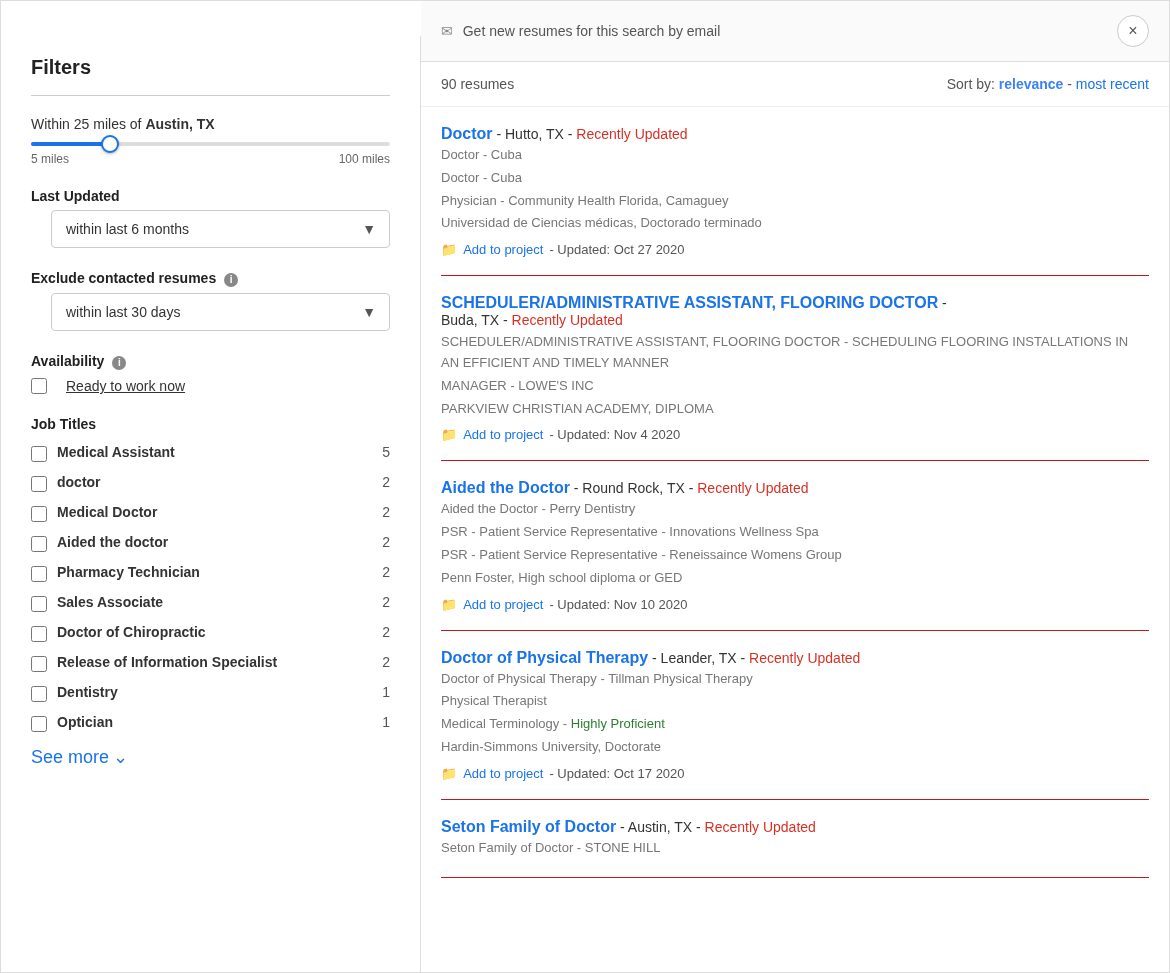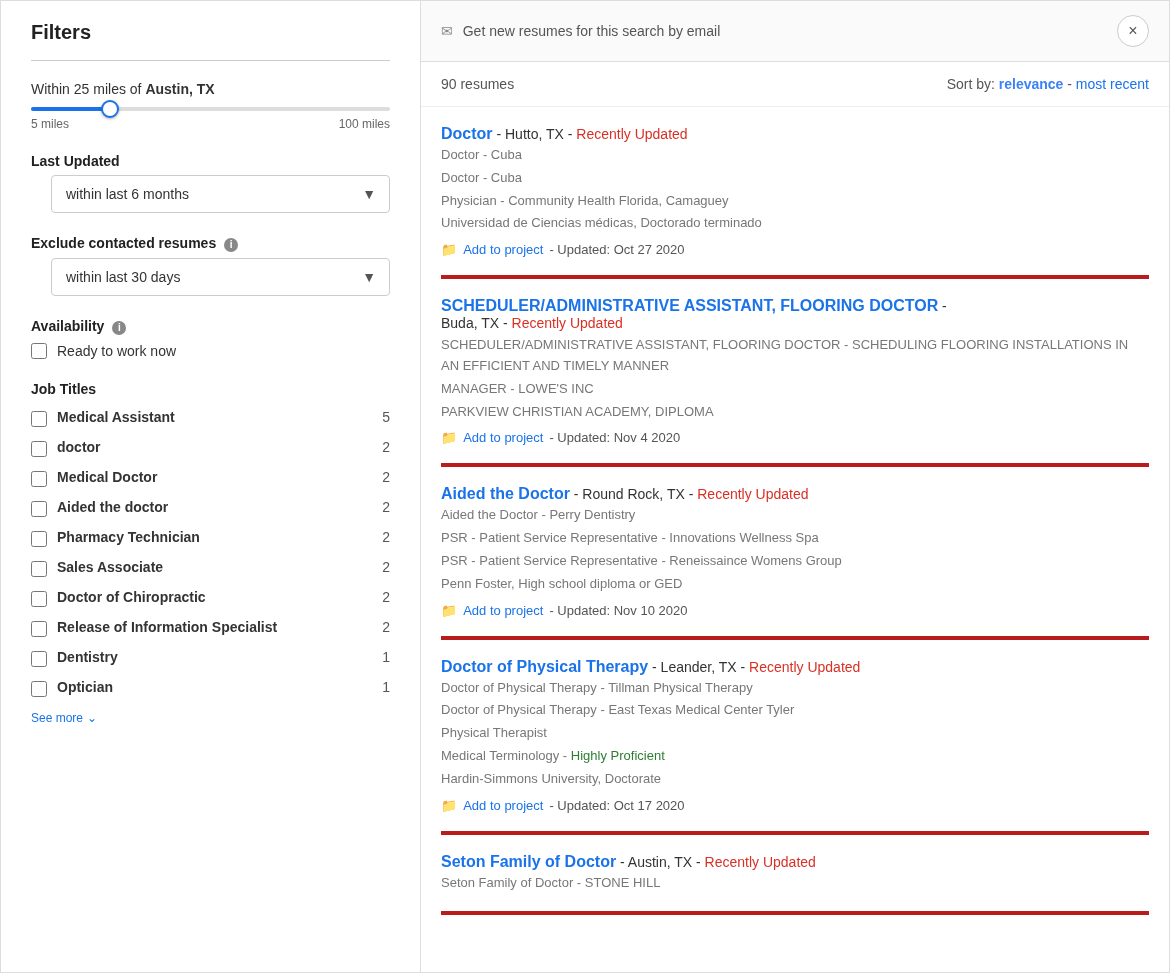--- a/index.html
+++ b/index.html
@@ -1,68 +1,68 @@
 <!DOCTYPE html>
 <html><head>
   <meta charset="utf-8">
   <style>
     * { box-sizing: border-box; margin: 0; padding: 0; }
     body { font-family: Arial, sans-serif; font-size: 14px; background: #f5f5f5; color: #333; }
     .container { display: flex; width: 1170px; min-height: 973px; background: #fff; border: 1px solid #ddd; }
 
     
-    .sidebar { width: 420px; min-width: 420px; padding: 20px 30px; border-right: 1px solid #ddd; background: #fff; }
+    .sidebar { width: 420px; min-width: 420px; padding: 20px 30px; border-right: 1px solid #ddd; background: #fff; margin-top: 35px; }
     .sidebar-title { font-size: 20px; font-weight: bold; margin-bottom: 16px; color: #222; }
     .sidebar-divider { border: none; border-top: 1px solid #ccc; margin-bottom: 20px; }
 
     .filter-section { margin-bottom: 22px; }
     .filter-label { font-size: 14px; font-weight: bold; color: #222; margin-bottom: 6px; }
     .distance-desc { font-size: 14px; color: #333; margin-bottom: 10px; }
     .distance-desc strong { font-weight: bold; }
 
     .slider-container { position: relative; margin-bottom: 6px; }
     .slider-track { height: 4px; background: #ddd; border-radius: 2px; position: relative; }
     .slider-fill { height: 4px; background: #1a73e8; border-radius: 2px; width: 22%; }
     .slider-thumb { width: 18px; height: 18px; background: #fff; border: 2px solid #1a73e8; border-radius: 50%; position: absolute; top: -7px; left: 22%; transform: translateX(-50%); cursor: pointer; box-shadow: 0 1px 3px rgba(0,0,0,0.3); }
     .slider-labels { display: flex; justify-content: space-between; font-size: 12px; color: #666; margin-top: 4px; }
     .select-wrapper { position: relative; padding-left: 20px; }
     .select-wrapper select { width: 100%; padding: 10px 14px; border: 1px solid #ccc; border-radius: 4px; font-size: 14px; color: #333; background: #fff; appearance: none; cursor: pointer; }
     .select-arrow { position: absolute; right: 14px; top: 50%; transform: translateY(-50%); pointer-events: none; color: #555; }
 
     .availability-section { margin-bottom: 22px; }
-    .checkbox-row { display: flex; align-items: center; gap: 10px; font-size: 14px; color: #333; margin-top: 8px; }
+    .checkbox-row { display: flex; align-items: center; gap: 19px; font-size: 14px; color: #333; margin-top: 8px; text-decoration: underline; }
     .checkbox-row input[type="checkbox"] { width: 16px; height: 16px; cursor: pointer; }
 
     .job-titles-section { margin-bottom: 10px; }
     .job-title-row { display: flex; align-items: flex-start; gap: 10px; padding: 6px 0; font-size: 14px; color: #333; }
     .job-title-row input[type="checkbox"] { width: 16px; height: 16px; margin-top: 2px; cursor: pointer; }
     .job-title-name { flex: 1; font-weight: bold; }
     .job-title-count { color: #555; min-width: 20px; text-align: right; }
 
-    .see-more { color: #1a73e8; font-size: 12px; cursor: pointer; display: inline-flex; align-items: center; gap: 4px; margin-top: 8px; text-decoration: none; }
+    .see-more { color: #1a73e8; font-size: 18px; cursor: pointer; display: inline-flex; align-items: center; gap: 4px; margin-top: 8px; text-decoration: none; }
 
     .info-icon { display: inline-block; width: 14px; height: 14px; border-radius: 50%; background: #888; color: #fff; font-size: 10px; text-align: center; line-height: 14px; cursor: pointer; margin-left: 4px; }
 
     
     .main { flex: 1; padding: 0; background: #fff; overflow: hidden; }
 
     .email-bar { display: flex; align-items: center; justify-content: space-between; padding: 14px 20px; border-bottom: 1px solid #ddd; background: #fafafa; }
     .email-bar-left { display: flex; align-items: center; gap: 10px; color: #555; font-size: 14px; }
     .email-icon { color: #888; }
     .close-btn { width: 32px; height: 32px; border-radius: 50%; border: 1px solid #ccc; background: #fff; cursor: pointer; display: flex; align-items: center; justify-content: center; font-size: 16px; color: #555; }
 
     .results-header { display: flex; justify-content: space-between; align-items: center; padding: 14px 20px; border-bottom: 1px solid #eee; }
     .results-count { font-size: 14px; color: #555; }
     .sort-by { font-size: 14px; color: #555; }
     .sort-by a { color: #1a73e8; text-decoration: none; }
     .sort-by strong { color: #3b82f6; }
 
     .results-list { padding: 0 20px; }
 
-    .result-item { padding: 18px 0; border-bottom: 4px solid #b91c1c; }
+    .result-item { padding: 18px 0; border-bottom: 1px solid #b91c1c; }
     .result-title { font-size: 16px; font-weight: bold; color: #1a73e8; cursor: pointer; text-decoration: none; display: inline; }
     .result-location { font-size: 14px; color: #333; display: inline; }
     .result-updated { color: #d93025; font-size: 14px; display: inline; }
     .result-line-gray { font-size: 13px; color: #777; margin-top: 2px; line-height: 1.6; }
     .add-project-row { display: flex; align-items: center; gap: 6px; margin-top: 8px; font-size: 13px; color: #555; }
     .add-project-link { color: #1a73e8; text-decoration: none; cursor: pointer; }
     .folder-icon { color: #888; font-size: 13px; }
     .highly-proficient { color: #2e7d32; text-align: center; }
   </style>
 </head>
@@ -266,21 +266,20 @@
         </div>
       </div>
 
       <div class="result-item">
         <div>
           <a class="result-title">Doctor of Physical Therapy</a>
           <span class="result-location"> - Leander, TX - </span>
           <span class="result-updated">Recently Updated</span>
         </div>
         <div class="result-line-gray">Doctor of Physical Therapy - Tillman Physical Therapy</div>
-        <div class="result-line-gray">Doctor of Physical Therapy - East Texas Medical Center Tyler</div>
         <div class="result-line-gray">Physical Therapist</div>
         <div class="result-line-gray">Medical Terminology - <span class="highly-proficient">Highly Proficient</span></div>
         <div class="result-line-gray">Hardin-Simmons University, Doctorate</div>
         <div class="add-project-row">
           <span class="folder-icon">📁</span>
           <a class="add-project-link">Add to project</a>
           <span>- Updated: Oct 17 2020</span>
         </div>
       </div>
 

